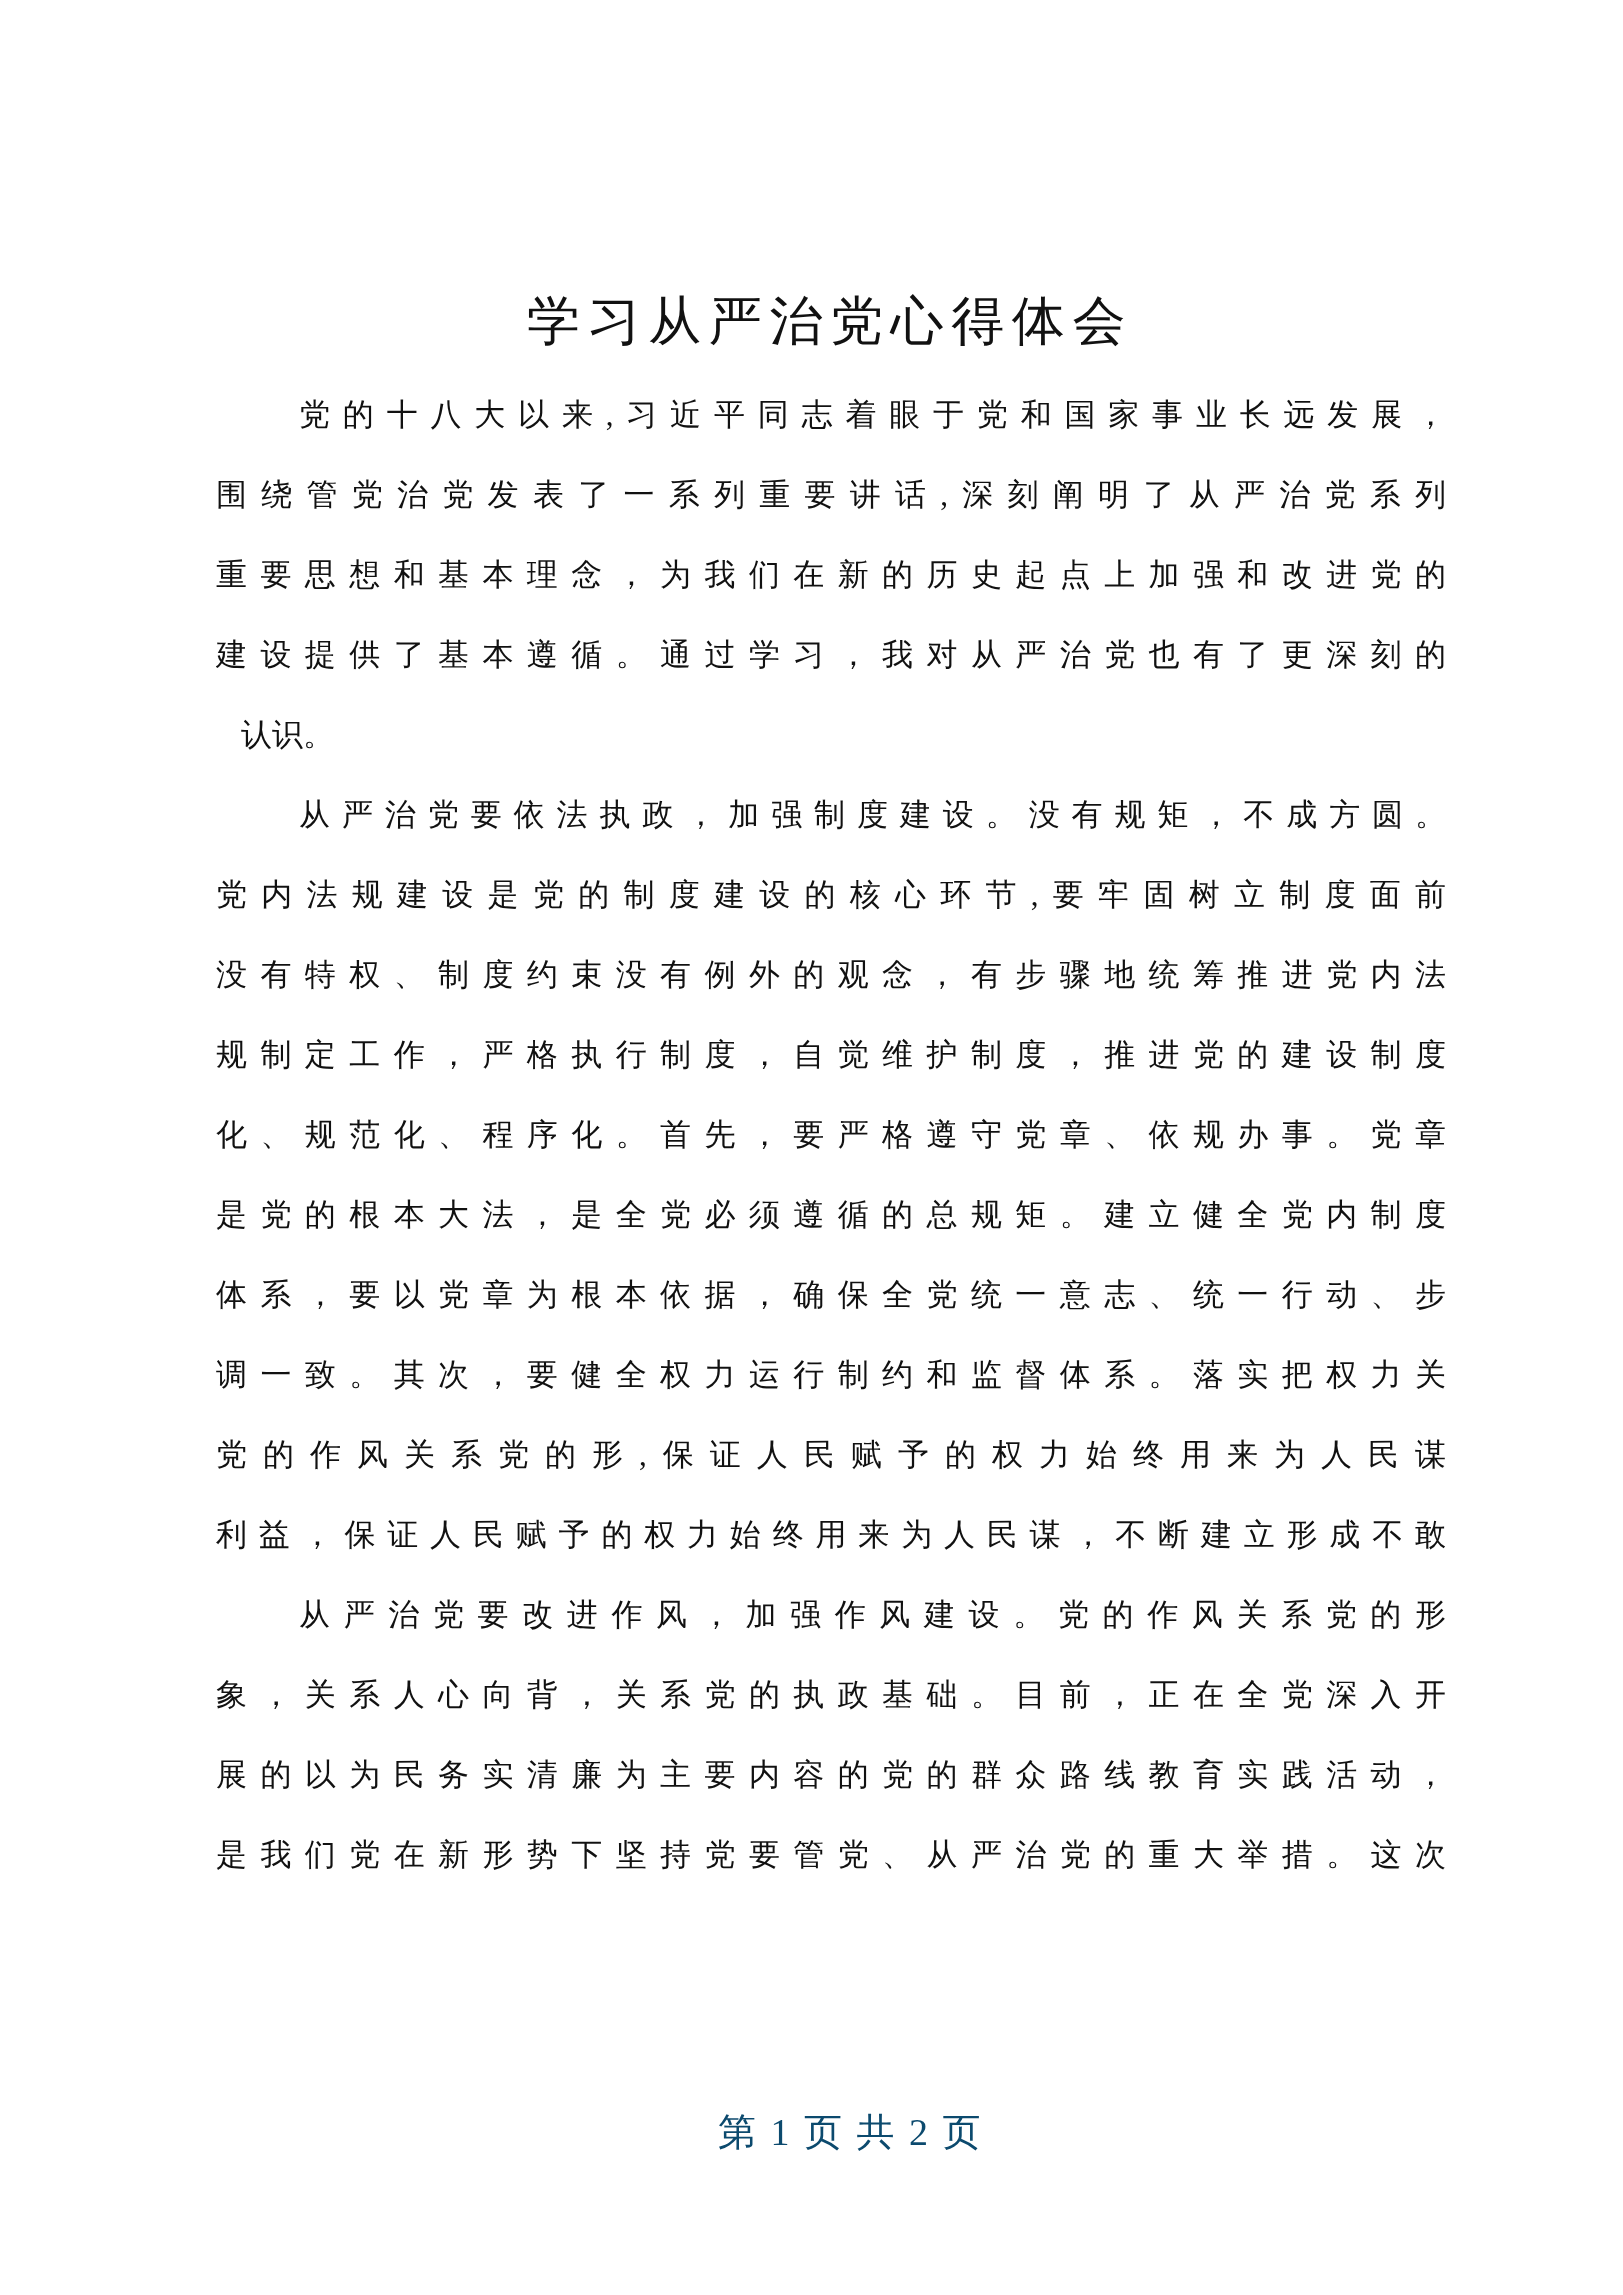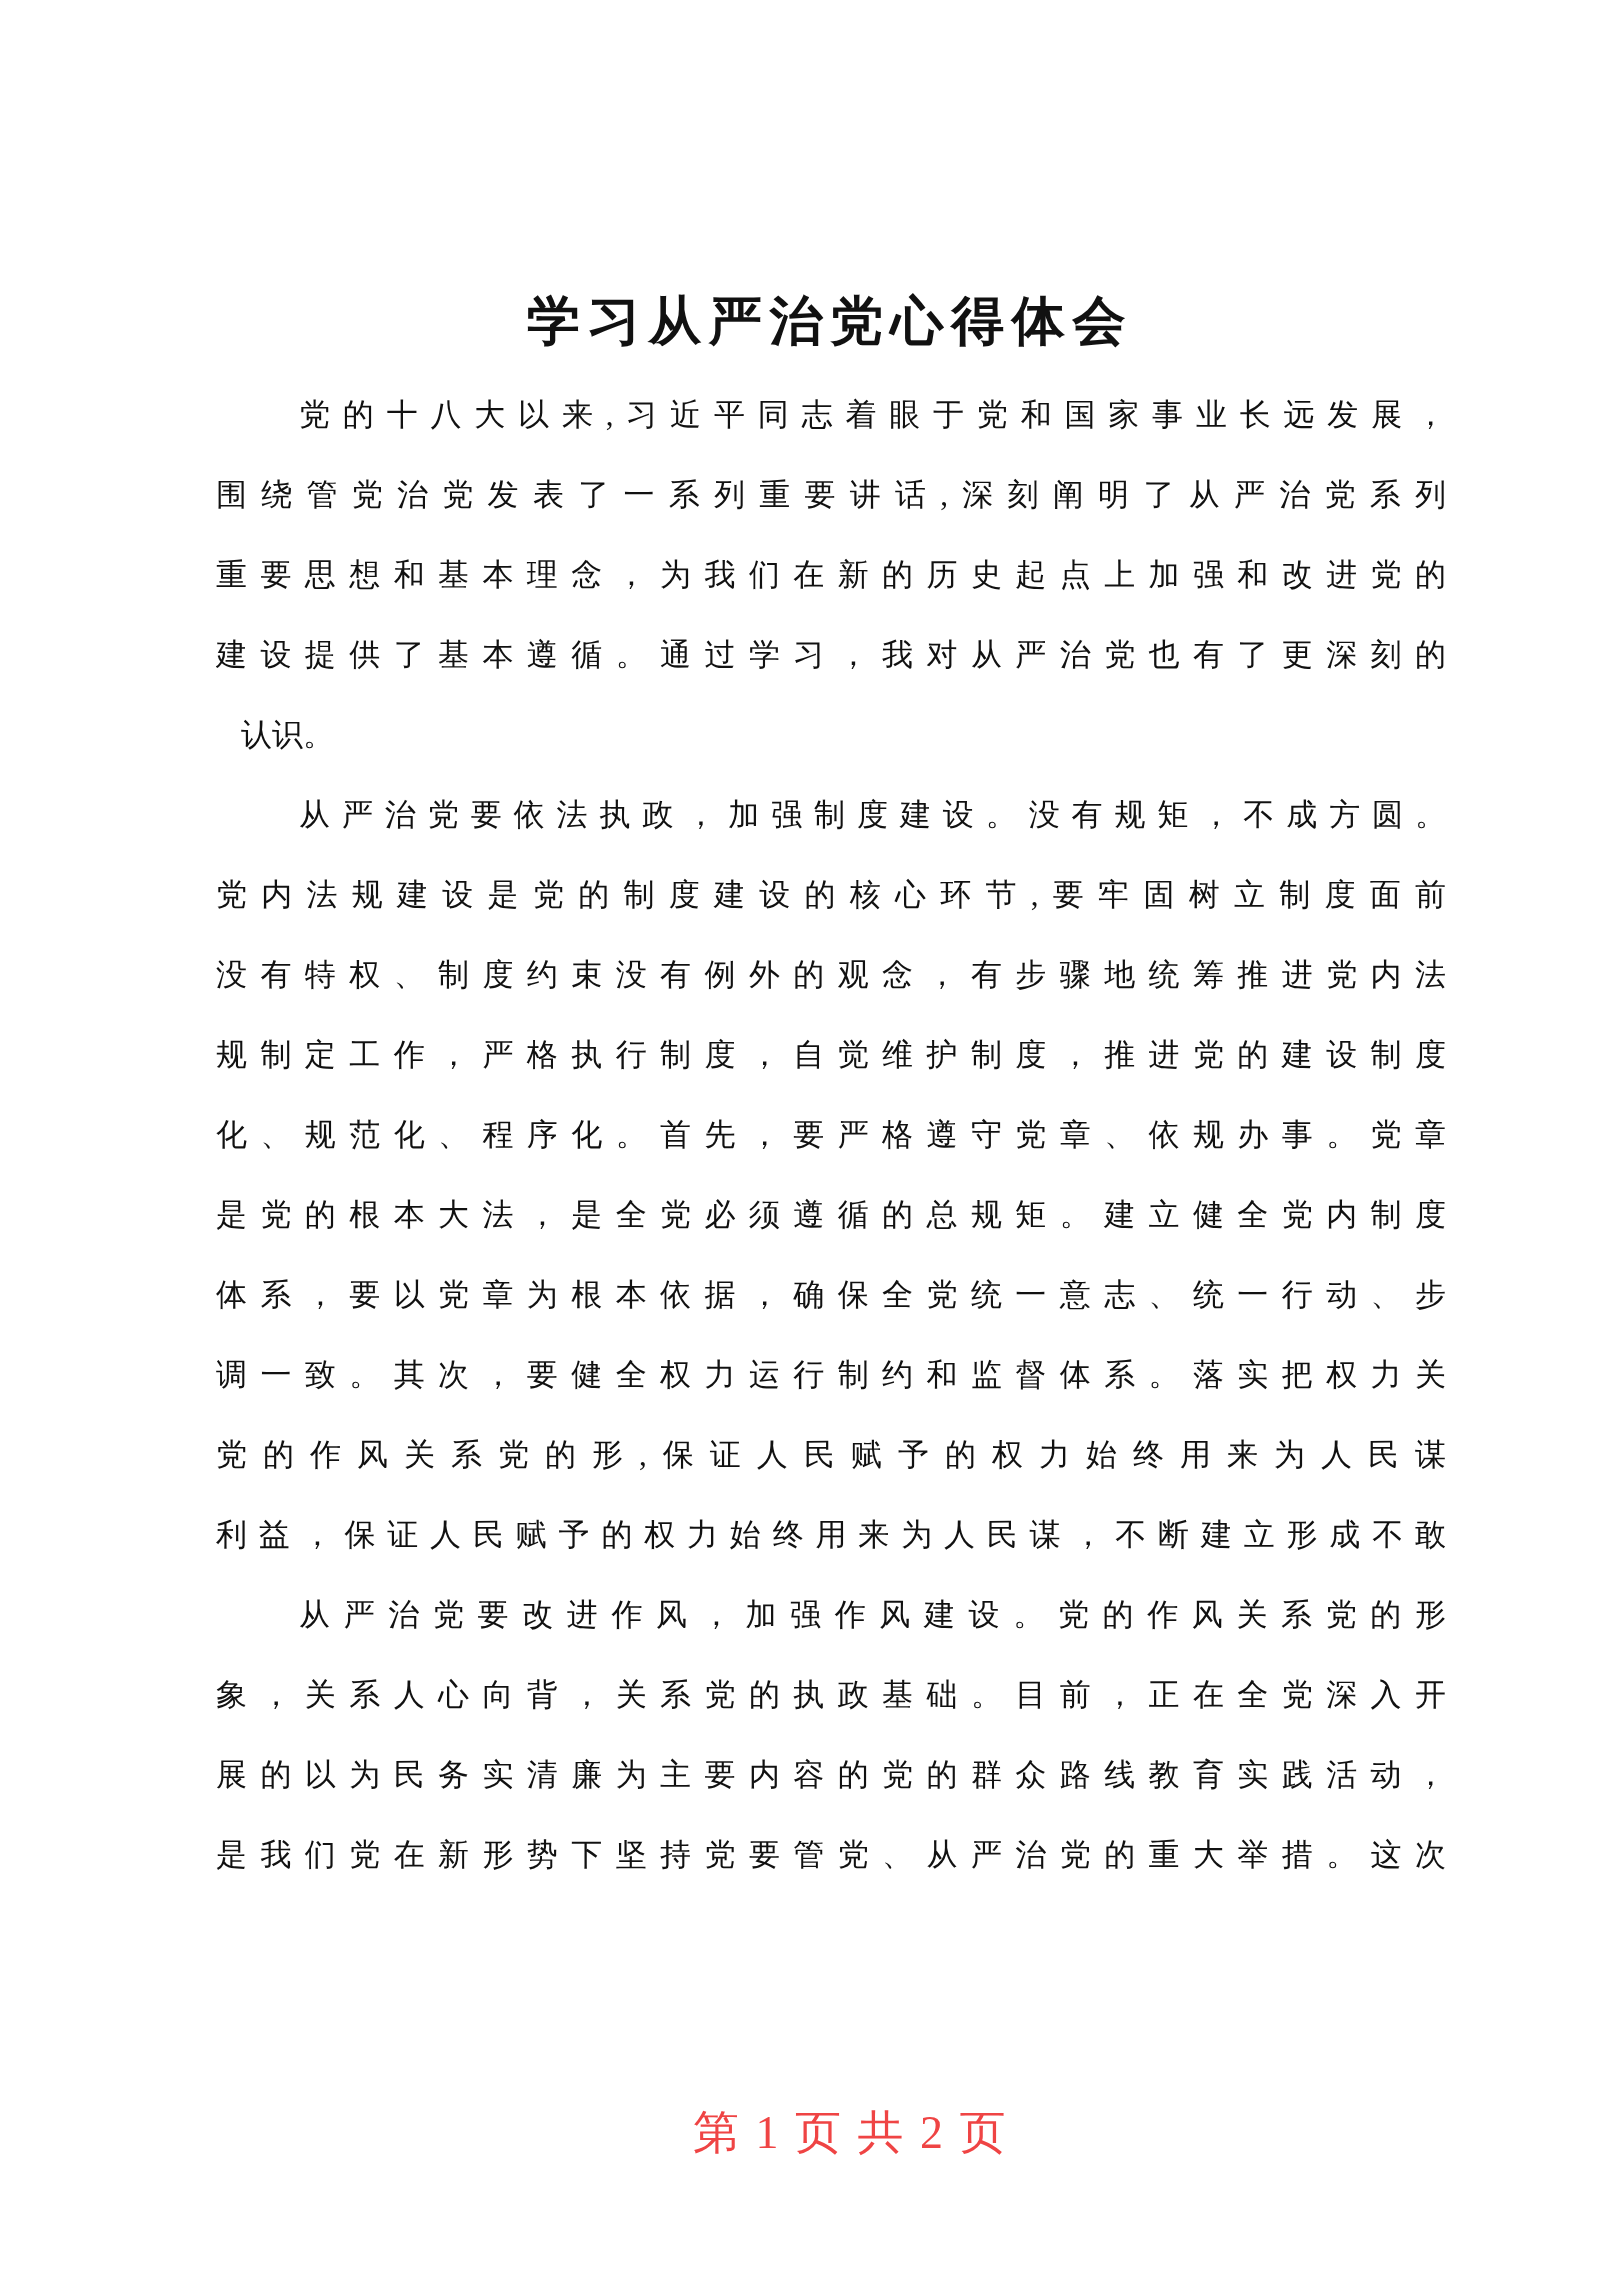--- a/index.html
+++ b/index.html
@@ -21,21 +21,21 @@
   }
   .doc-title {
     position: absolute;
     top: 274px;
     left: 196px;
     width: 1268px;
     margin: 0;
     text-align: center;
     font-size: 53px;
     line-height: 95px;
-    font-weight: 700;
+    font-weight: 400;
     letter-spacing: 7.6px;
     color: #111111;
     white-space: nowrap;
   }
   .doc-body {
     position: absolute;
     top: 375px;
     left: 216px;
     width: 1230px;
     color: #111111;
@@ -58,24 +58,24 @@
     margin-left: 25px;
   }
   .page-footer {
     position: absolute;
     top: 2109px;
     left: 0;
     width: 1623px;
     box-sizing: border-box;
     padding-left: 78px; 
     text-align: center;
-    font-size: 46px;
+    font-size: 38px;
     line-height: 47px;
     letter-spacing: 2.5px;
-    color: #ef4444;
+    color: #0c4a6e;
     white-space: nowrap;
   }
 </style>
 </head>
 <body>
 
 <div class="page">
   <h1 class="doc-title">学习从严治党心得体会</h1>
 
   <div class="doc-body">

